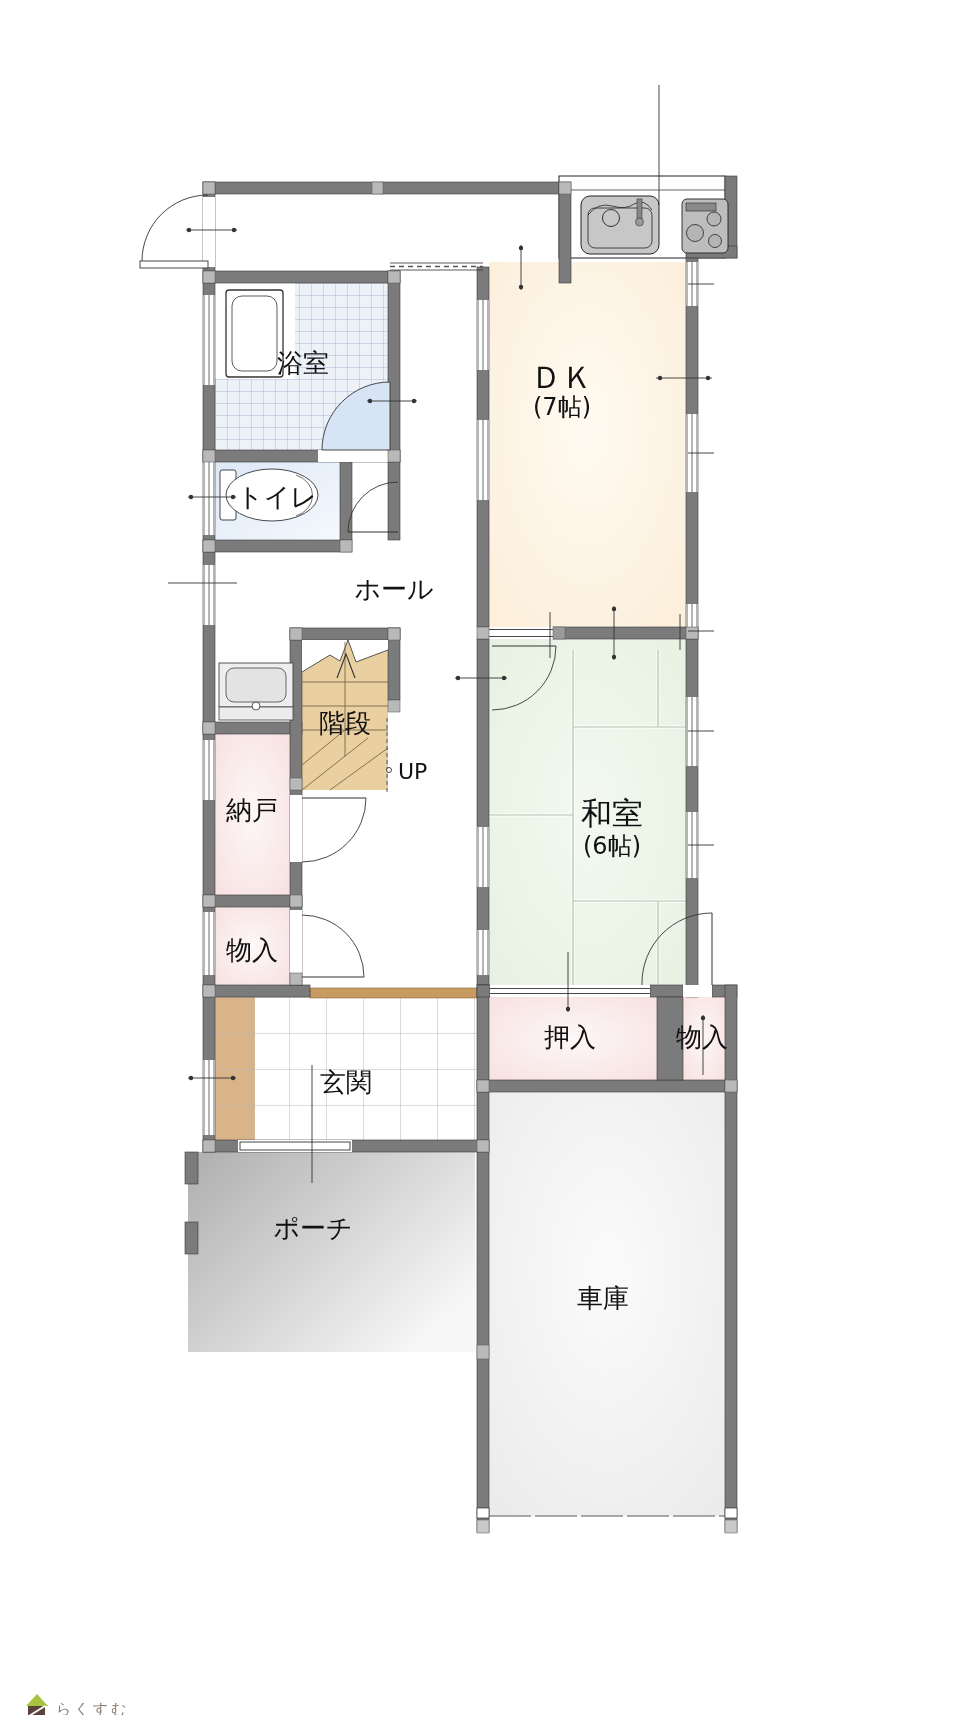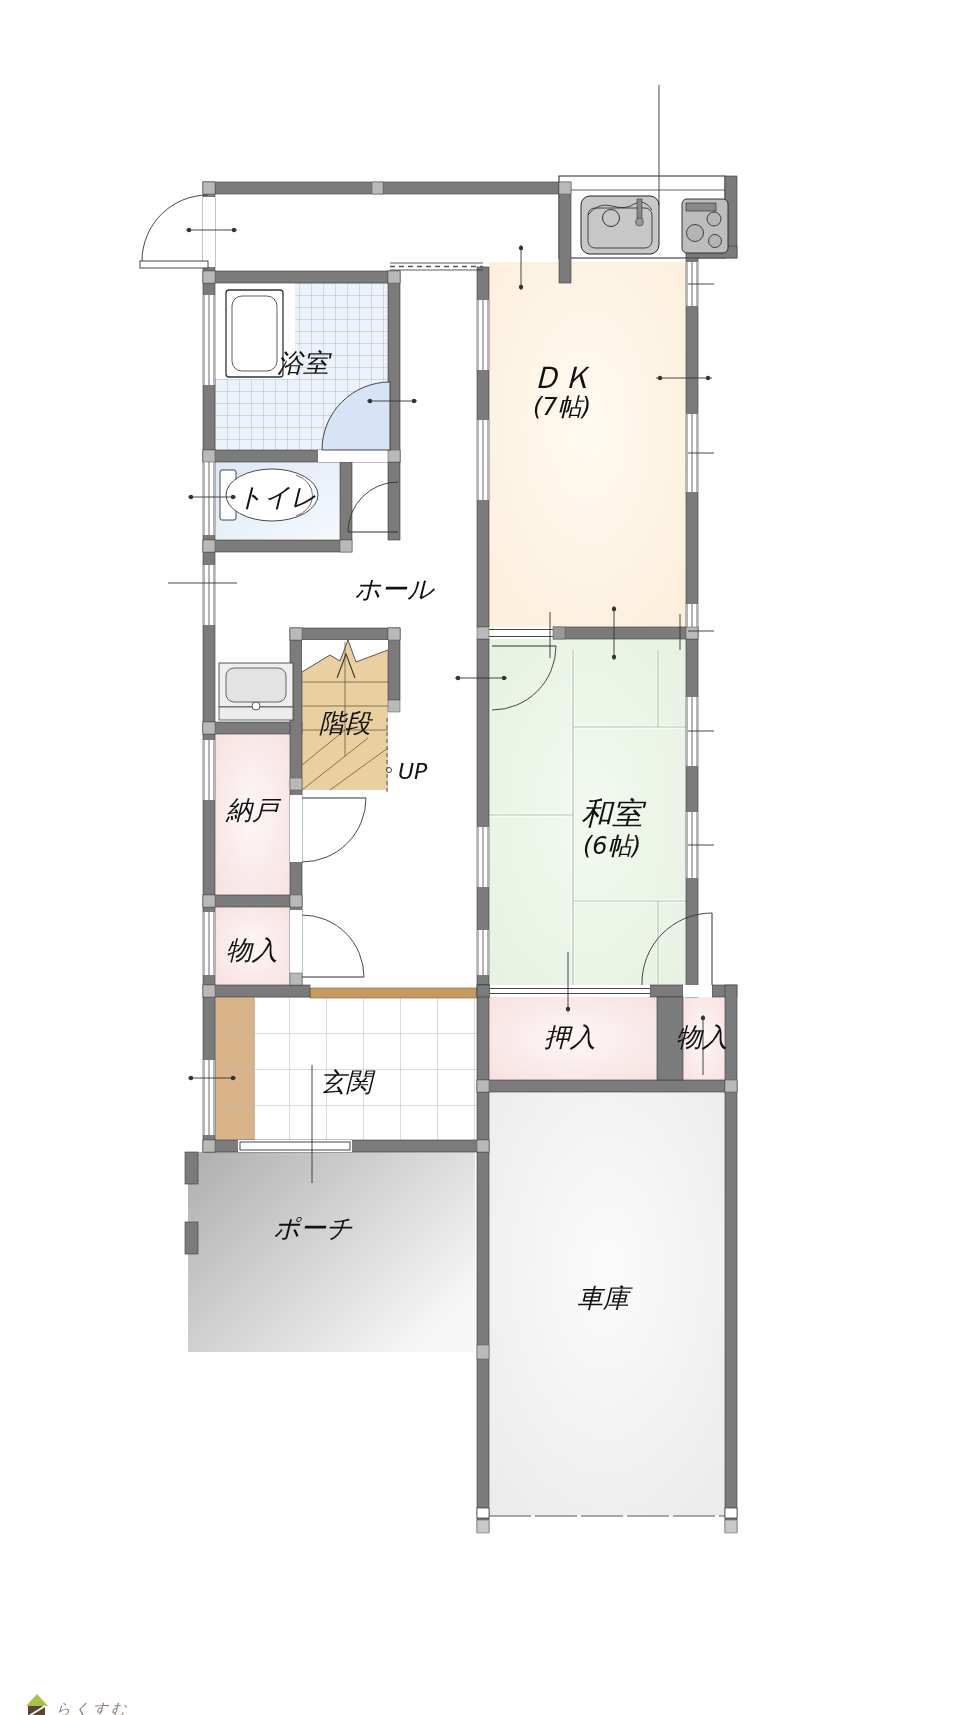--- a/index.html
+++ b/index.html
@@ -1,17 +1,17 @@
 <!DOCTYPE html>
 <html><head>
 <meta charset="utf-8">
 <style>
   html,body{margin:0;padding:0;background:#ffffff;}
   .canvas{position:relative;width:956px;height:1715px;background:#fff;overflow:hidden;
-          font-family:"DejaVu Sans","Liberation Sans",sans-serif;font-style:italic;}
+          font-family:"DejaVu Sans","Liberation Sans",sans-serif;}
   svg{position:absolute;left:0;top:0;}
   text{font-family:"DejaVu Sans","Liberation Sans",sans-serif;fill:#111;}
   .room-label{font-size:26px;}
   .room-label-big{font-size:31px;}
   .room-size{font-size:24px;}
   .up-label{font-size:22px;}
   .logo-text{font-size:15px;fill:#8b7970;letter-spacing:3px;}
 </style>
 </head>
 <body>

